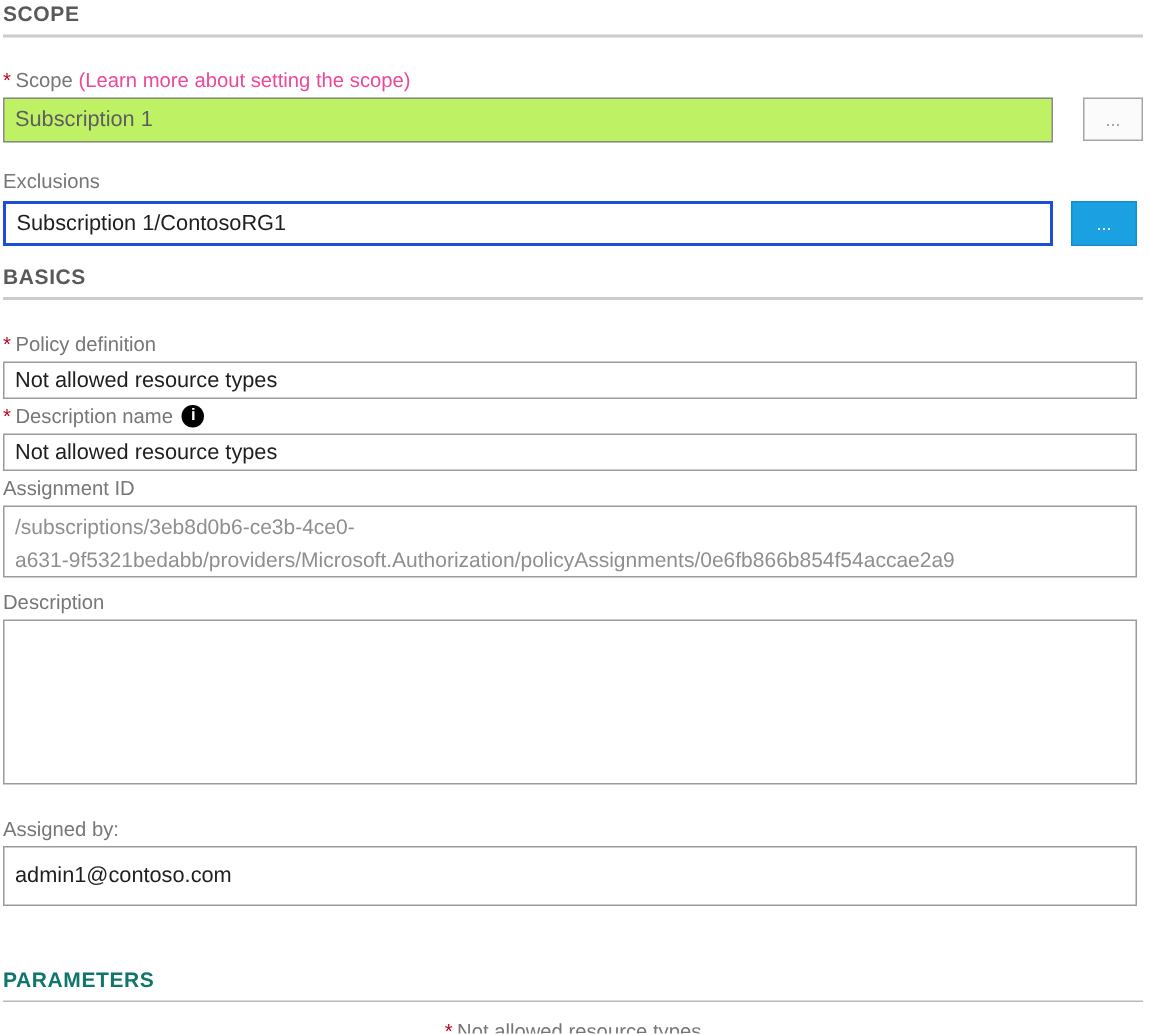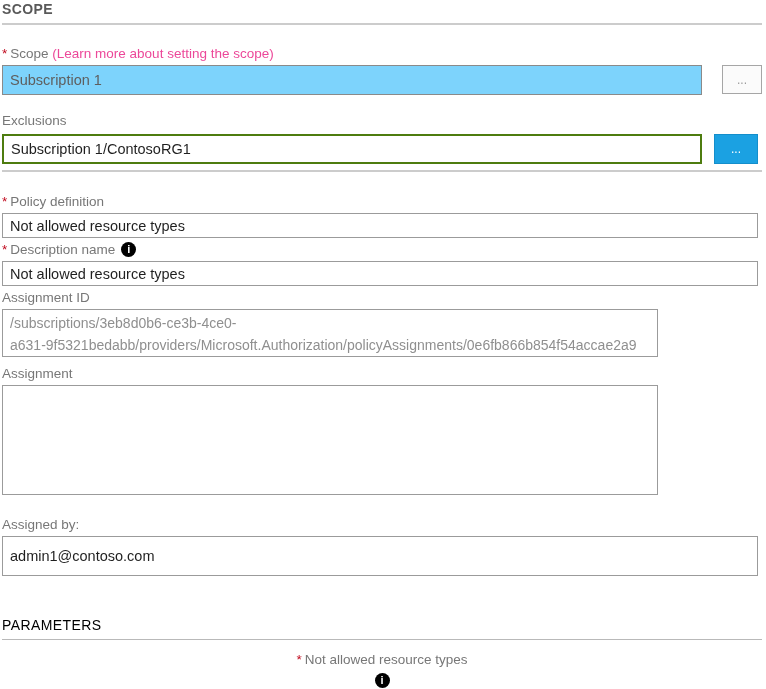--- a/index.html
+++ b/index.html
@@ -10,66 +10,66 @@
     font-family: "Liberation Sans", sans-serif;
     color: #333;
     overflow: hidden;
   }
   .page { padding: 2px 4px 0 2px; width: 766px; }
 
   .section-title {
     font-size: 14px; font-weight: bold; color: #595959;
     letter-spacing: 0.4px; line-height: 15px;
   }
-  .section-title.light { color: #000000; font-weight: normal; }
+  .section-title.light { color: #0f766e; font-weight: bold; }
   .divider { border: none; border-top: 2px solid #cccccc; margin: 6px 0 0 0; }
   .divider.thin { border-top: 1px solid #b9b9b9; }
 
   .field-label {
     font-size: 13.5px; color: #777777; line-height: 15px;
     display: flex; align-items: center; gap: 6px;
   }
   .req { color: #c00a1e; margin-right: 3px; font-size: 13.5px; }
   .link { color: #ec4899; cursor: pointer; }
 
   .text-input {
     display: block; width: 756px; height: 25px;
     border: 1px solid #9b9b9b; background: #fff;
     font-family: "Liberation Sans", sans-serif;
     font-size: 14.5px; color: #1f1f1f; padding: 0 7px;
     outline: none; border-radius: 0;
   }
   .text-input.disabled {
-    background: #7dd3fc; border: 1px solid #8a8a8a; color: #5e5e5e;
+    background: #bef264; border: 1px solid #8a8a8a; color: #5e5e5e;
   }
 
   .row { display: flex; align-items: stretch; }
   .row .text-input.narrow { width: 700px; height: 30px; }
-  .row .text-input.focus-blue { border: 2px solid #4d7c0f; height: 30px; }
+  .row .text-input.focus-blue { border: 2px solid #1d4ed8; height: 30px; }
 
   .browse-btn {
     width: 40px; height: 29px; margin-left: auto;
     border: 1px solid #a6a6a6; background: #fbfbfb; color: #9b9b9b;
     font-size: 12px; line-height: 10px; cursor: pointer;
     font-family: "Liberation Sans", sans-serif;
   }
   .browse-btn.blue {
     width: 44px; height: 30px; margin-left: auto; margin-right: 4px;
     background: #1ba1e2; border: 1px solid #148ecb; color: #ffffff;
   }
 
   .info-icon {
     display: inline-block; width: 15px; height: 15px; border-radius: 50%;
     background: #000; color: #fff; font-size: 11px; font-weight: bold;
     text-align: center; line-height: 15px; font-style: normal;
     flex: 0 0 auto;
   }
 
   textarea.box {
-    display: block; width: 656px; resize: none;
+    display: block; width: 756px; resize: none;
     border: 1px solid #9b9b9b; background: #ffffff;
     font-family: "Liberation Sans", sans-serif;
     font-size: 14px; padding: 2px 7px; outline: none; border-radius: 0;
   }
   textarea.id-box { height: 48px; color: #8f8f8f; line-height: 22px; overflow: hidden; }
   textarea.desc-box { height: 110px; color: #333; }
 
   .dropdown {
     width: 758px; height: 27px; border: 1px solid #777777; background: #fff;
     display: flex; align-items: center; padding: 0 6px 0 7px;
@@ -108,38 +108,39 @@
     <input class="text-input narrow disabled" readonly="" value="Subscription 1" style="">
     <button class="browse-btn" disabled="">...</button>
   </div>
 
   <div class="field-label mt-excl-label">Exclusions</div>
   <div class="row mt-excl-row">
     <input class="text-input narrow focus-blue" value="Subscription 1/ContosoRG1" style="">
     <button class="browse-btn blue">...</button>
   </div>
 
+  <div class="section-title mt-basics">BASICS</div>
   <hr class="divider">
 
   <div class="field-label mt-policy-label">
     <span><span class="req">*</span><span>Policy definition</span></span>
   </div>
   <input class="text-input mt-tight" value="Not allowed resource types" style="">
 
   <div class="field-label mt-asgname-label">
     <span><span class="req">*</span><span>Description name</span></span>
     <span class="info-icon">i</span>
   </div>
   <input class="text-input mt-tight" value="Not allowed resource types" style="">
 
   <div class="field-label mt-asgid-label">Assignment ID</div>
   <textarea class="box id-box mt-tight" readonly="" style="">/subscriptions/3eb8d0b6-ce3b-4ce0-
 a631-9f5321bedabb/providers/Microsoft.Authorization/policyAssignments/0e6fb866b854f54accae2a9</textarea>
 
-  <div class="field-label mt-desc-label">Assignment</div>
+  <div class="field-label mt-desc-label">Description</div>
   <textarea class="box desc-box mt-tight" style=""></textarea>
 
   <div class="field-label mt-assignedby-label">Assigned by:</div>
   <input class="text-input mt-tight" style="height: 40px;" value="admin1@contoso.com">
 
   <div class="section-title light mt-params">PARAMETERS</div>
   <hr class="divider thin">
 
   <div class="field-label mt-param-label">
     <span><span class="req">*</span><span>Not allowed resource types</span></span>

